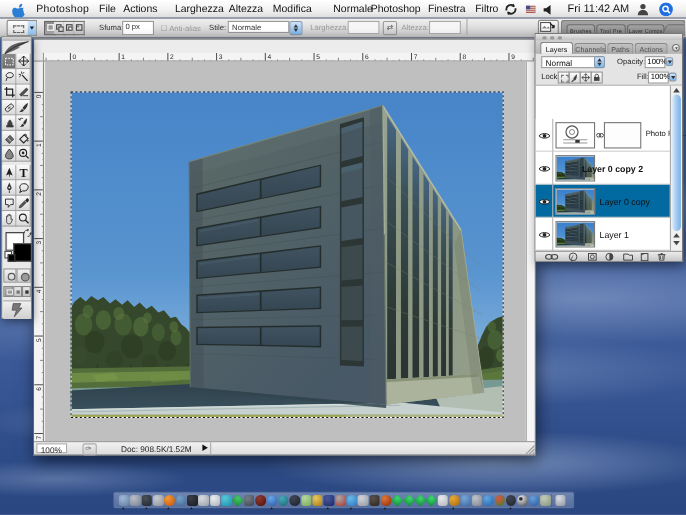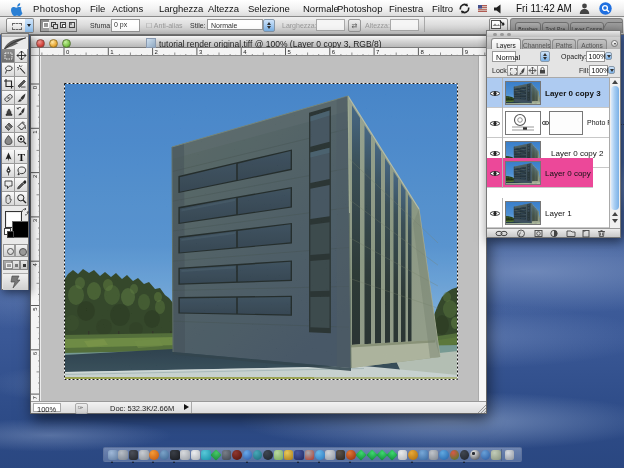--- a/index.html
+++ b/index.html
@@ -54,21 +54,21 @@
   <svg class="abs" style="left:11px;top:2.5px" width="12" height="13" viewBox="0 0 12 13">
     <path d="M9.1 0.3c-0.8 0-1.7 0.5-2.2 1.2-0.4 0.6-0.8 1.5-0.6 2.3 0.9 0.1 1.8-0.5 2.3-1.2C9.1 1.9 9.4 1 9.1 0.3z" fill="#2a7fd4"></path>
     <path d="M6.3 4.1c-1.2 0-2.4 0.7-3.1 0.7-0.7 0-1.8-0.7-2.9-0.7C-0.8 4.1-2 5.2-2 7.3c0 2.6 2 5.8 3.5 5.8 0.7 0 1.5-0.5 2.5-0.5 1 0 1.6 0.5 2.5 0.5 1.5 0 3.2-3 3.5-4.4-1.3-0.6-2-1.7-2-3 0-1.1 0.6-2 1.3-2.5C8.6 4.6 7.4 4.1 6.3 4.1z" transform="translate(2,0)" fill="#2a7fd4"></path>
     <circle cx="12.6" cy="8" r="2.1" fill="#f2f2f2"></circle>
   </svg>
   <span class="mi" style="left:33px;font-weight:normal;letter-spacing:0.3px">Photoshop</span>
   <span class="mi" style="left:90px">File</span>
   <span class="mi" style="left:112px">Actions</span>
   <span class="mi" style="left:159px">Larghezza</span>
   <span class="mi" style="left:208px">Altezza</span>
-  <span class="mi" style="left:248px">Selezione</span>
+  <span class="mi" style="left:248px">Modifica</span>
   <span class="mi" style="left:303px">Normale</span>
   <span class="mi" style="left:337px">Photoshop</span>
   <span class="mi" style="left:389px">Finestra</span>
   <span class="mi" style="left:432px">Filtro</span>
   <svg class="abs" style="left:459px;top:3px" width="11" height="11" viewBox="0 0 11 11">
     <path d="M1.5 6.5 A4 4 0 0 1 8.5 3" fill="none" stroke="#222" stroke-width="1.6"></path>
     <path d="M9.5 4.5 A4 4 0 0 1 2.5 8" fill="none" stroke="#222" stroke-width="1.6"></path>
     <path d="M8.2 0.2 L8.6 3.4 L5.6 2.6 Z" fill="#222"></path>
     <path d="M2.8 10.8 L2.4 7.6 L5.4 8.4 Z" fill="#222"></path>
   </svg>
@@ -138,26 +138,20 @@
     </svg>
   </div>
   <div class="abs" style="left:510px;top:1px;width:111px;height:14px;background:linear-gradient(#a2a2a2,#8f8f8f);border:1px solid #7e7e7e;border-bottom:none;border-radius:3px 3px 0 0;overflow:hidden">
     <div class="abs" style="left:4px;top:3px;width:26px;height:11px;background:linear-gradient(#ababab,#8f8f8f);border:1px solid #6f6f6f;border-radius:3px 3px 0 0;font-size:5px;color:#2a2a2a;text-align:center;padding-top:2.5px;box-sizing:border-box;letter-spacing:0.2px">Brushes</div>
   <div class="abs" style="left:31px;top:3px;width:27px;height:11px;background:linear-gradient(#a5a5a5,#898989);border:1px solid #6f6f6f;border-radius:3px 3px 0 0;font-size:5px;color:#333;text-align:center;padding-top:2.5px;box-sizing:border-box;letter-spacing:0.2px">Tool Pre</div>
   <div class="abs" style="left:59px;top:3px;width:34px;height:11px;background:linear-gradient(#a5a5a5,#898989);border:1px solid #6f6f6f;border-radius:3px 3px 0 0;font-size:5px;color:#333;text-align:center;padding-top:2.5px;box-sizing:border-box;letter-spacing:0.1px">Layer Comps</div>
   <div class="abs" style="left:92px;top:3px;width:22px;height:11px;background:linear-gradient(#9d9d9d,#848484);border:1px solid #6f6f6f;transform:skewX(-28deg);border-radius:2px 2px 0 0"></div>
   </div>
 </div>
 <div id="docwin">
-  <div id="titlebar">
-    <div class="abs" style="left:5px;top:2.5px;width:7px;height:7px;border-radius:50%;background:radial-gradient(circle at 35% 30%,#f09a93,#d2423b 60%,#8e1f1a);border:0.5px solid #8a4a44"></div>
-    <div class="abs" style="left:18px;top:2.5px;width:7px;height:7px;border-radius:50%;background:radial-gradient(circle at 35% 30%,#ffe9a8,#eaa937 60%,#9a6a10);border:0.5px solid #96762e"></div>
-    <div class="abs" style="left:31px;top:2.5px;width:7px;height:7px;border-radius:50%;background:radial-gradient(circle at 35% 30%,#c8f0a0,#7cc548 60%,#3f7a1c);border:0.5px solid #5a7a3a"></div>
-    <div class="abs" style="left:115px;top:2px;font-size:8.5px;color:#222;white-space:nowrap"><span style="display:inline-block;width:8px;height:8px;background:linear-gradient(135deg,#cfe0f0,#8fa8c0);border:1px solid #8a9ab0;vertical-align:-1px;margin-right:3px"></span>tutorial render original.tiff @ 100% (Layer 0 copy 3, RGB/8)</div>
-  </div>
 
   <div id="hruler" class="abs" style="left:9px;top:12px;width:446px;height:8px;background:#f4f4f4;border-bottom:1px solid #888;box-sizing:border-box;overflow:hidden">
       <svg width="446" height="8" viewBox="0 0 446 8" style="position:absolute;left:0;top:0">
 <line x1="1.9" y1="4.5" x2="1.9" y2="8" stroke="#444" stroke-width="0.6"></line>
 <line x1="12.9" y1="6" x2="12.9" y2="8" stroke="#444" stroke-width="0.6"></line>
 <line x1="7.4" y1="6.8" x2="7.4" y2="8" stroke="#444" stroke-width="0.6"></line>
 <line x1="18.5" y1="6.8" x2="18.5" y2="8" stroke="#444" stroke-width="0.6"></line>
 <line x1="24.0" y1="0" x2="24.0" y2="8" stroke="#333" stroke-width="0.8"></line>
 <text x="26.0" y="6" font-size="6" fill="#222" font-family="Liberation Sans">0</text>
 <line x1="46.1" y1="4.5" x2="46.1" y2="8" stroke="#444" stroke-width="0.6"></line>
@@ -467,21 +461,21 @@
 </svg>
 </div>
 
   <div class="abs" style="left:447px;top:20px;width:8px;height:345px;background:#f6f6f6;border-left:1px solid #aaa;box-sizing:border-box"></div>
 
   <div class="abs" style="left:0;top:365px;width:455px;height:12px;background:linear-gradient(#f2f2f2,#dcdcdc);border-top:1px solid #999;box-sizing:border-box;font-size:7.5px;color:#222">
     <div class="abs" style="left:2px;top:1px;width:28px;height:9px;background:#fff;border:1px solid #aaa;padding:0.5px 0 0 3px;box-sizing:border-box">100%</div>
     <div class="abs" style="left:44px;top:1px;width:11px;height:9px;background:linear-gradient(#eee,#ccc);border:1px solid #aaa;border-radius:2px">
         <span style="position:absolute;left:1.5px;top:-0.5px;font-size:7px;color:#666">✑</span>
       </div>
-    <span class="abs" style="left:79px;top:1.5px">Doc: 532.3K/2.66M</span>
+    <span class="abs" style="left:79px;top:1.5px">Doc: 908.5K/1.52M</span>
     <div class="abs" style="left:153px;top:2px;width:0;height:0;border-top:3.5px solid transparent;border-bottom:3.5px solid transparent;border-left:5px solid #111"></div>
     <div class="abs" style="left:160px;top:0;width:1px;height:11px;background:#aaa"></div>
   </div>
 
   <svg class="abs" style="left:445px;top:367px" width="10" height="10" viewBox="0 0 10 10">
     <line x1="2" y1="10" x2="10" y2="2" stroke="#999" stroke-width="1"></line>
     <line x1="5" y1="10" x2="10" y2="5" stroke="#999" stroke-width="1"></line>
     <line x1="8" y1="10" x2="10" y2="8" stroke="#999" stroke-width="1"></line>
   </svg>
 </div>
@@ -659,21 +653,21 @@
   <div class="abs" style="left:0;top:6px;width:133px;height:12px;background:linear-gradient(#d0d0d0,#b2b2b2)">
     <div class="abs" style="left:4px;top:1px;width:30px;height:11px;background:linear-gradient(#fdfdfd,#ececec);border:1px solid #888;border-bottom:none;border-radius:3px 3px 0 0;font-size:6.5px;text-align:center;padding-top:2.5px;box-sizing:border-box;color:#111">Layers</div>
     <div class="abs" style="left:35px;top:2px;width:29px;height:10px;background:linear-gradient(#c2c2c2,#a5a5a5);border:1px solid #8a8a8a;border-bottom:none;border-radius:3px 3px 0 0;font-size:6.5px;text-align:center;padding-top:2px;box-sizing:border-box;color:#555">Channels</div>
     <div class="abs" style="left:65px;top:2px;width:24px;height:10px;background:linear-gradient(#c2c2c2,#a5a5a5);border:1px solid #8a8a8a;border-bottom:none;border-radius:3px 3px 0 0;font-size:6.5px;text-align:center;padding-top:2px;box-sizing:border-box;color:#555">Paths</div>
     <div class="abs" style="left:90px;top:2px;width:30px;height:10px;background:linear-gradient(#c2c2c2,#a5a5a5);border:1px solid #8a8a8a;border-bottom:none;border-radius:3px 3px 0 0;font-size:6.5px;text-align:center;padding-top:2px;box-sizing:border-box;color:#555">Actions</div>
     <div class="abs" style="left:124px;top:3px;width:7px;height:7px;border-radius:50%;border:1px solid #777;background:linear-gradient(#f5f5f5,#ccc);box-sizing:border-box">
         <div class="abs" style="left:1.5px;top:2px;width:0;height:0;border-left:1.5px solid transparent;border-right:1.5px solid transparent;border-top:2px solid #333"></div>
       </div>
   </div>
   <div class="abs" style="left:0;top:18px;width:133px;height:14px;background:#e4e4e4">
-    <div class="abs" style="left:5px;top:1.5px;width:24px;height:11px;background:#fff;border:1px solid #999;font-size:7.5px;padding:1.5px 0 0 3px;box-sizing:border-box;color:#111">Normal</div>
+    <div class="abs" style="left:5px;top:1.5px;width:52px;height:11px;background:#fff;border:1px solid #999;font-size:7.5px;padding:1.5px 0 0 3px;box-sizing:border-box;color:#111">Normal</div>
     <div class="abs" style="left:53px;top:1.5px;width:10px;height:11px;background:linear-gradient(#cfe4fa,#7db4ea);border:1px solid #8899aa;border-radius:2px;box-sizing:border-box">
       <div class="abs" style="left:2px;top:1.5px;width:0;height:0;border-left:2.5px solid transparent;border-right:2.5px solid transparent;border-bottom:3px solid #333"></div>
       <div class="abs" style="left:2px;top:5.5px;width:0;height:0;border-left:2.5px solid transparent;border-right:2.5px solid transparent;border-top:3px solid #333"></div>
     </div>
     <span class="abs" style="left:74px;top:3.5px;font-size:7px;color:#222">Opacity:</span>
     <div class="abs" style="left:99px;top:1.5px;width:19px;height:11px;background:#fff;border:1px solid #999;font-size:7px;padding:1.5px 0 0 1.5px;box-sizing:border-box">100%</div>
     <div class="abs" style="left:118px;top:3px;width:7px;height:8px;background:linear-gradient(#cfe4fa,#7db4ea);border:1px solid #8899aa;border-radius:2px;box-sizing:border-box">
         <div class="abs" style="left:0.8px;top:2px;width:0;height:0;border-left:2px solid transparent;border-right:2px solid transparent;border-top:3px solid #333"></div>
       </div>
   </div>
@@ -693,31 +687,20 @@
           <rect x="2" y="4" width="5" height="3.5" fill="#444"></rect>
           <path d="M3 4 L3 2.8 C3 1 6 1 6 2.8 L6 4" fill="none" stroke="#444" stroke-width="0.9"></path>
         </svg></div>
     <span class="abs" style="left:92px;top:4px;font-size:7px;color:#222">Fill:</span>
     <div class="abs" style="left:102px;top:1.5px;width:19px;height:11px;background:#fff;border:1px solid #999;font-size:7px;padding:1.5px 0 0 1.5px;box-sizing:border-box">100%</div>
     <div class="abs" style="left:121px;top:3px;width:7px;height:8px;background:linear-gradient(#cfe4fa,#7db4ea);border:1px solid #8899aa;border-radius:2px;box-sizing:border-box">
         <div class="abs" style="left:0.8px;top:2px;width:0;height:0;border-left:2px solid transparent;border-right:2px solid transparent;border-top:3px solid #333"></div>
       </div>
   </div>
   <div class="abs" style="left:0;top:47px;width:133px;height:150px;background:#fff">
-<div class="abs" style="left:0;top:0px;width:122px;height:30px;background:#aecbf1;border-bottom:1px solid #c8c8c8;box-sizing:border-box">
-        <svg width="12" height="9" viewBox="0 0 12 9" style="position:absolute;left:2px;top:11px">
-          <path d="M1 4.5 C3 1.8 9 1.8 11 4.5 C9 7.2 3 7.2 1 4.5 Z" fill="#fff" stroke="#222" stroke-width="0.9"></path>
-          <circle cx="6" cy="4.5" r="1.7" fill="#222"></circle>
-        </svg>
-        <div class="abs" style="left:0;top:0;width:16px;height:30px;border-right:1px solid #b5b5b5;box-sizing:border-box"></div>
-        <div class="abs" style="left:18px;top:3px;width:36px;height:24px;border:1px solid #777;box-sizing:border-box;background:#fff;overflow:hidden"><svg width="34" height="22" viewBox="30 0 340 297" preserveAspectRatio="none">
-            <use href="#bimg"></use>
-          </svg></div>
-        <div class="abs" style="left:58px;top:11px;font-size:8px;font-weight:bold;color:#111;white-space:nowrap">Layer 0 copy 3</div>
-      </div>
 <div class="abs" style="left:0;top:30px;width:122px;height:30px;background:#fff;border-bottom:1px solid #c8c8c8;box-sizing:border-box">
         <svg width="12" height="9" viewBox="0 0 12 9" style="position:absolute;left:2px;top:11px">
           <path d="M1 4.5 C3 1.8 9 1.8 11 4.5 C9 7.2 3 7.2 1 4.5 Z" fill="#fff" stroke="#222" stroke-width="0.9"></path>
           <circle cx="6" cy="4.5" r="1.7" fill="#222"></circle>
         </svg>
         <div class="abs" style="left:0;top:0;width:16px;height:30px;border-right:1px solid #b5b5b5;box-sizing:border-box"></div>
         <div class="abs" style="left:18px;top:3px;width:36px;height:24px;border:1px solid #777;box-sizing:border-box;background:#fff"><svg width="34" height="22" viewBox="0 0 34 22">
             <circle cx="14" cy="8" r="5.5" fill="none" stroke="#555" stroke-width="1.1"></circle>
             <circle cx="14" cy="8" r="2.3" fill="none" stroke="#777" stroke-width="0.8"></circle>
             <path d="M6 15 L28 15 M6 18 L28 18" stroke="#999" stroke-width="1"></path>
@@ -732,23 +715,23 @@
       </div>
 <div class="abs" style="left:0;top:60px;width:122px;height:30px;background:#fff;border-bottom:1px solid #c8c8c8;box-sizing:border-box">
         <svg width="12" height="9" viewBox="0 0 12 9" style="position:absolute;left:2px;top:11px">
           <path d="M1 4.5 C3 1.8 9 1.8 11 4.5 C9 7.2 3 7.2 1 4.5 Z" fill="#fff" stroke="#222" stroke-width="0.9"></path>
           <circle cx="6" cy="4.5" r="1.7" fill="#222"></circle>
         </svg>
         <div class="abs" style="left:0;top:0;width:16px;height:30px;border-right:1px solid #b5b5b5;box-sizing:border-box"></div>
         <div class="abs" style="left:18px;top:3px;width:36px;height:24px;border:1px solid #777;box-sizing:border-box;background:#fff;overflow:hidden"><svg width="34" height="22" viewBox="30 0 340 297" preserveAspectRatio="none">
             <use href="#bimg"></use>
           </svg></div>
-        <div class="abs" style="left:64px;top:11px;font-size:8px;font-weight:normal;color:#111;white-space:nowrap">Layer 0 copy 2</div>
-      </div>
-<div class="abs" style="left:0;top:80px;width:106px;height:30px;background:#ec4899;border-bottom:1px solid #c8c8c8;box-sizing:border-box">
+        <div class="abs" style="left:42px;top:11px;font-size:8px;font-weight:bold;color:#111;white-space:nowrap">Layer 0 copy 2</div>
+      </div>
+<div class="abs" style="left:0;top:90px;width:122px;height:30px;background:#0369a1;border-bottom:1px solid #c8c8c8;box-sizing:border-box">
         <svg width="12" height="9" viewBox="0 0 12 9" style="position:absolute;left:2px;top:11px">
           <path d="M1 4.5 C3 1.8 9 1.8 11 4.5 C9 7.2 3 7.2 1 4.5 Z" fill="#fff" stroke="#222" stroke-width="0.9"></path>
           <circle cx="6" cy="4.5" r="1.7" fill="#222"></circle>
         </svg>
         <div class="abs" style="left:0;top:0;width:16px;height:30px;border-right:1px solid #b5b5b5;box-sizing:border-box"></div>
         <div class="abs" style="left:18px;top:3px;width:36px;height:24px;border:1px solid #777;box-sizing:border-box;background:#fff;overflow:hidden"><svg width="34" height="22" viewBox="30 0 340 297" preserveAspectRatio="none">
             <use href="#bimg"></use>
           </svg></div>
         <div class="abs" style="left:58px;top:11px;font-size:8px;font-weight:normal;color:#111;white-space:nowrap">Layer 0 copy</div>
       </div>

